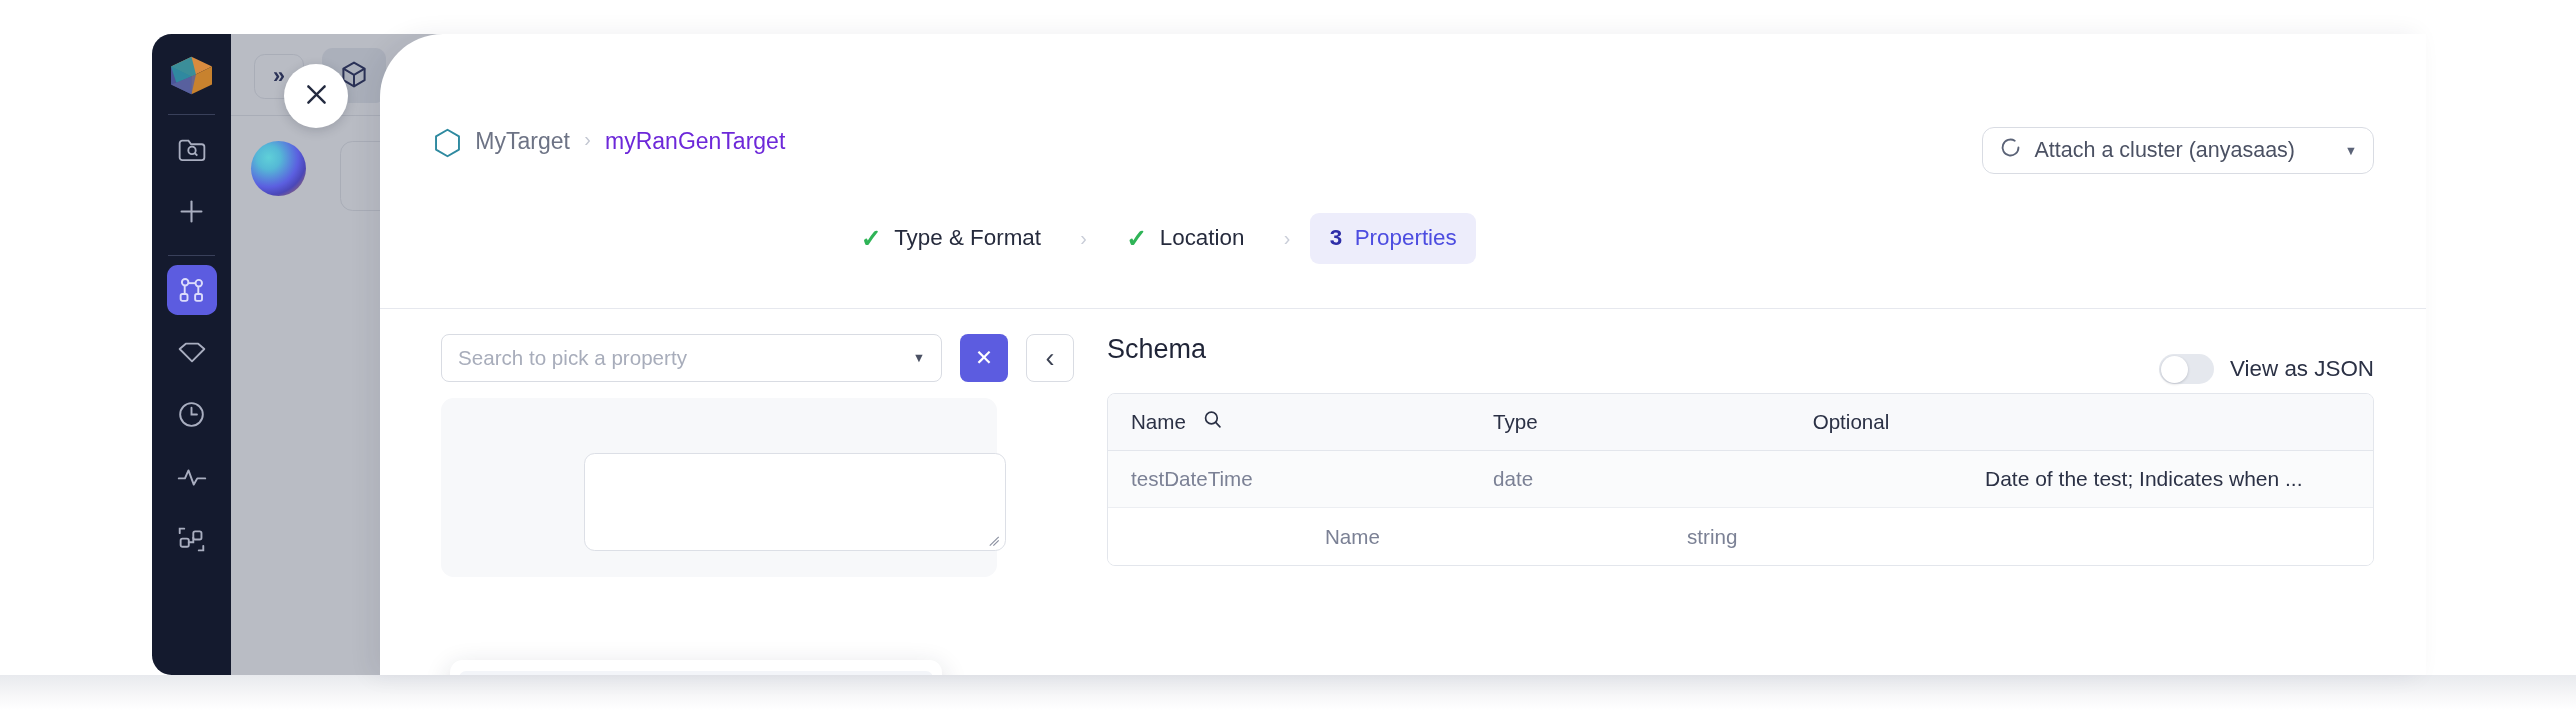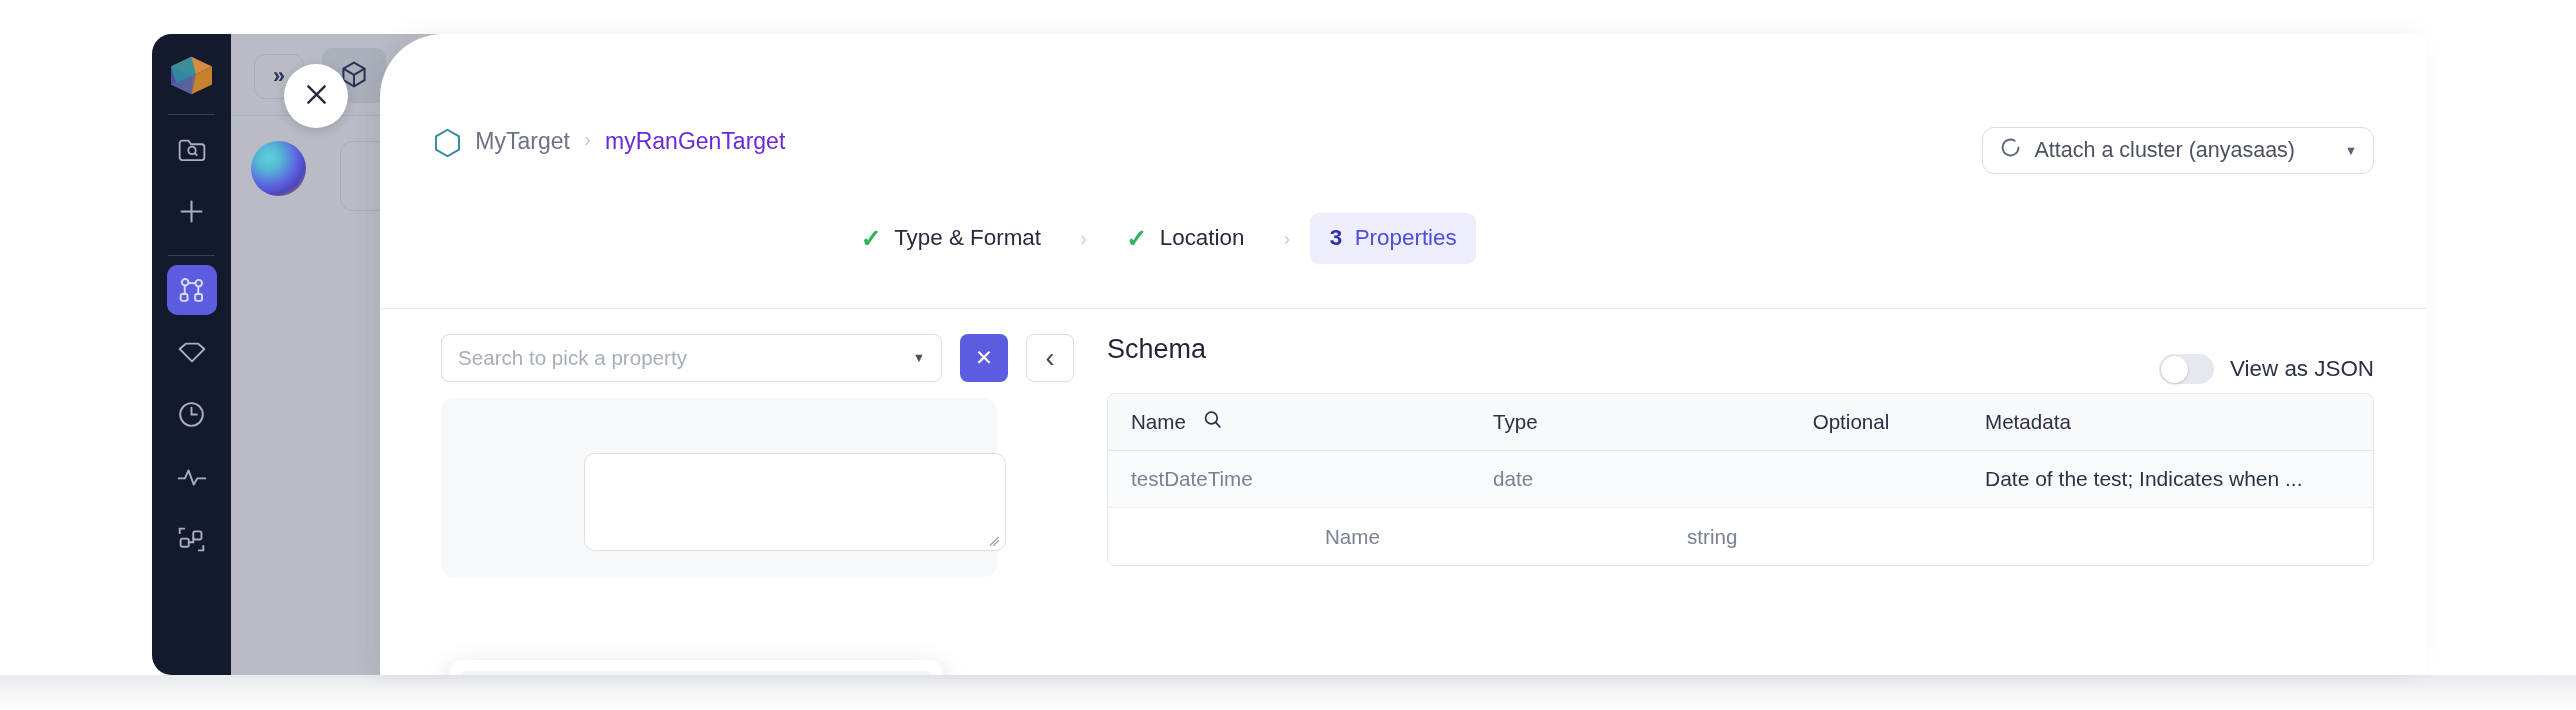--- a/index.html
+++ b/index.html
@@ -429,21 +429,20 @@
             <span>Name</span>
             <span class="search-ic">
               <svg width="21.5" height="21.5" viewBox="0 0 24 24" fill="none" stroke="#2b3145" stroke-width="1.9" stroke-linecap="round">
                 <circle cx="10.5" cy="10" r="6.5"></circle>
                   <line x1="15.3" y1="15" x2="20" y2="20"></line>
               </svg>
             </span>
           </div>
           <div class="c-type">Type</div>
           <div class="c-opt">Optional</div>
-          <div class="c-meta">Metadata</div>
         </div>
 
         <div class="sch-row sch-body">
           <div class="c-name">testDateTime</div>
           <div class="c-type">date</div>
           <div class="c-opt">
             <span class="opt-box"></span>
           </div>
           <div class="c-meta">Date of the test; Indicates when ...</div>
         </div>

